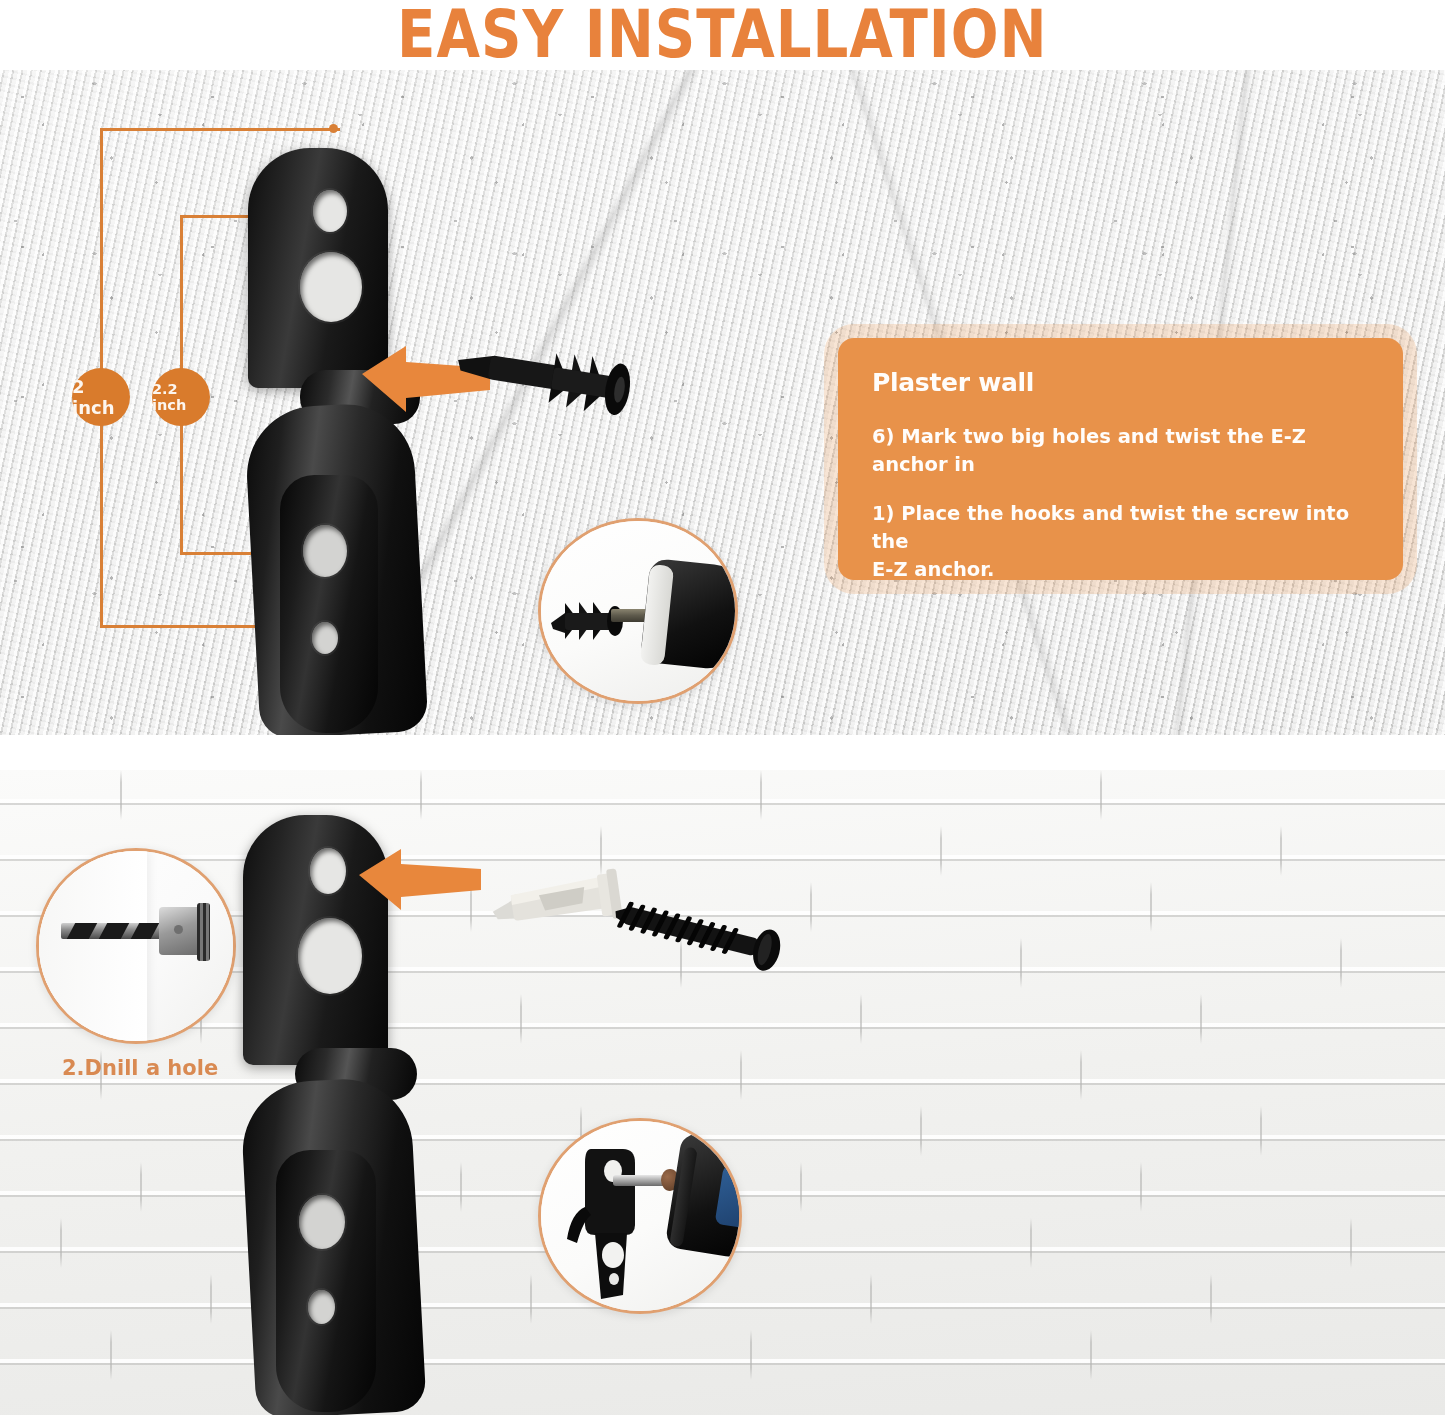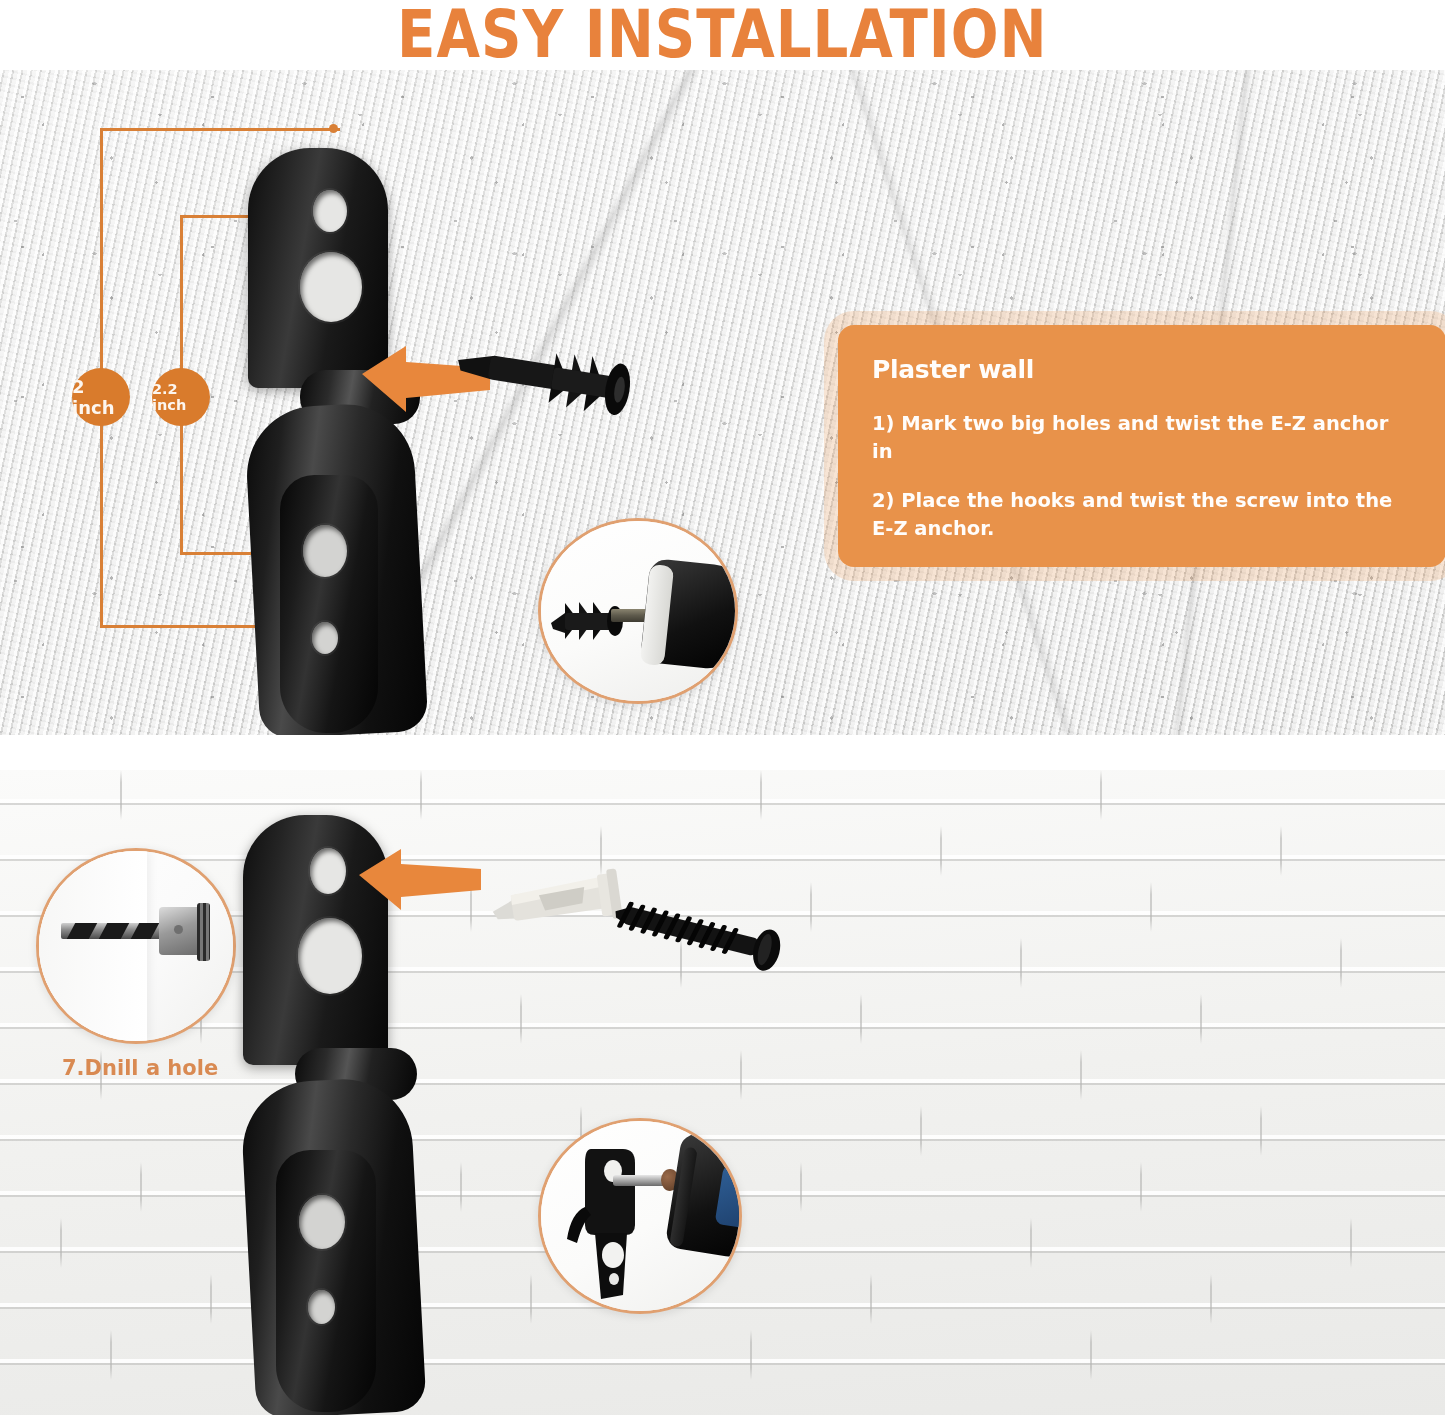--- a/index.html
+++ b/index.html
@@ -92,21 +92,21 @@
 
   
   .info-card {
     position: absolute;
     border-radius: 16px;
     color: #ffffff;
     background: #E8924A;
     box-shadow: 0 0 0 14px rgba(232,146,74,.22);
     padding: 30px 34px 26px 34px;
   }
-  #card-plaster { left: 838px; top: 255px; width: 608px; height: 242px; }
+  #card-plaster { left: 838px; top: 268px; width: 565px; height: 242px; }
   #card-brick   { left: 838px; top: 1085px; width: 572px; height: 228px; }
 
   .card-title {
     font-family: "DejaVu Sans", sans-serif;
     font-weight: bold;
     font-size: 25px;
     letter-spacing: -0.3px;
     margin-bottom: 26px;
     color: #fffdfb;
   }
@@ -284,22 +284,22 @@
     </svg>
 
     <div class="bit-shaft" style="left:70px; top:88px; width:62px; height:13px;"></div>
 
     <div class="chuck-body" style="left:104px; top:42px; width:104px; height:104px; border-radius:18px 40px 40px 18px; transform:rotate(6deg);"></div>
     <div style="position:absolute; left:104px; top:44px; width:24px; height:100px; background:linear-gradient(to right,#f2f2f0,#d8d8d4); border-radius:10px; transform:rotate(6deg);"></div>
   </div>
 
   <div class="info-card" id="card-plaster">
     <div class="card-title">Plaster wall</div>
-    <div class="card-step">1) Mark two big holes and twist the E-Z anchor in</div>
-    <div class="card-step">2) Place the hooks and twist the screw into the
+    <div class="card-step">6) Mark two big holes and twist the E-Z anchor in</div>
+    <div class="card-step">1) Place the hooks and twist the screw into the
      E-Z anchor.</div>
   </div>
 
 </div>
 
 <div class="panel" id="panel-brick">
 
   <div class="wall-brick"></div>
   <div class="brick-seams">
     <i style="left:120px;  top:0px;"></i>  
@@ -356,21 +356,21 @@
 
     <div class="drillbit" style="left:22px; top:72px; width:120px; height:16px;"></div>
     <div class="drillbit-flute" style="left:32px; top:72px; width:22px; height:16px;"></div>
     <div class="drillbit-flute" style="left:64px; top:72px; width:22px; height:16px;"></div>
     <div class="drillbit-flute" style="left:96px; top:72px; width:20px; height:16px;"></div>
 
     <div class="chuck-metal" style="left:120px; top:56px; width:42px; height:48px;"></div>
     <div style="position:absolute; left:135px; top:74px; width:9px; height:9px; border-radius:50%; background:#6f6f6f;"></div>
     <div class="chuck-ring" style="left:158px; top:52px; width:13px; height:58px;"></div>
   </div>
-  <div class="inset-label" style="left:62px; top:286px;">7.Dnill a hole</div>
+  <div class="inset-label" style="left:62px; top:286px;">2.Dnill a hole</div>
 
   <div class="hook">
     <div class="hook-plate" style="left:243px; top:45px; width:145px; height:250px;"></div>
     <div class="hole" style="left:310px; top:78px; width:36px; height:46px;"></div>
     <div class="hole" style="left:298px; top:148px; width:64px; height:76px;"></div>
 
     <div class="hook-neck" style="left:295px; top:278px; width:122px; height:52px;"></div>
 
     <div class="hook-arm" style="left:248px; top:310px; width:170px; height:335px; border-radius:70px 70px 30px 30px; transform:rotate(-3deg);"></div>
 

